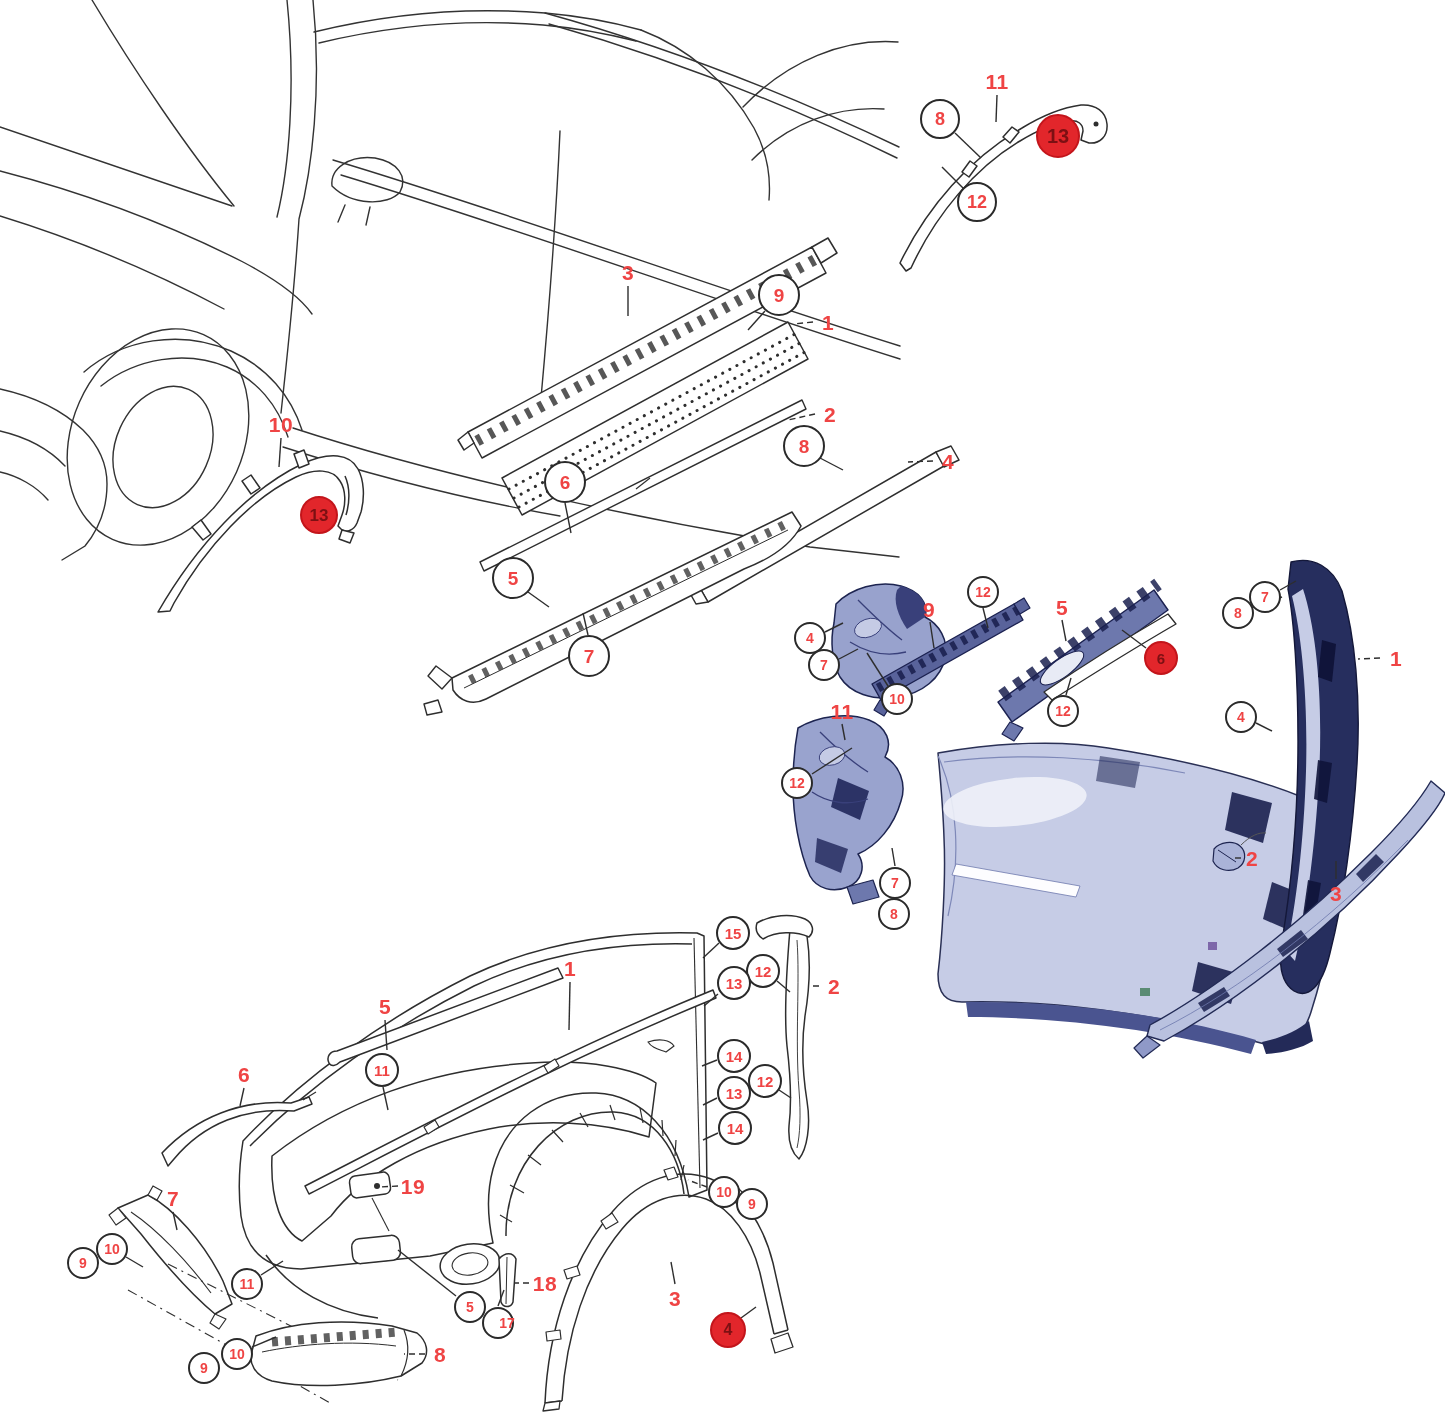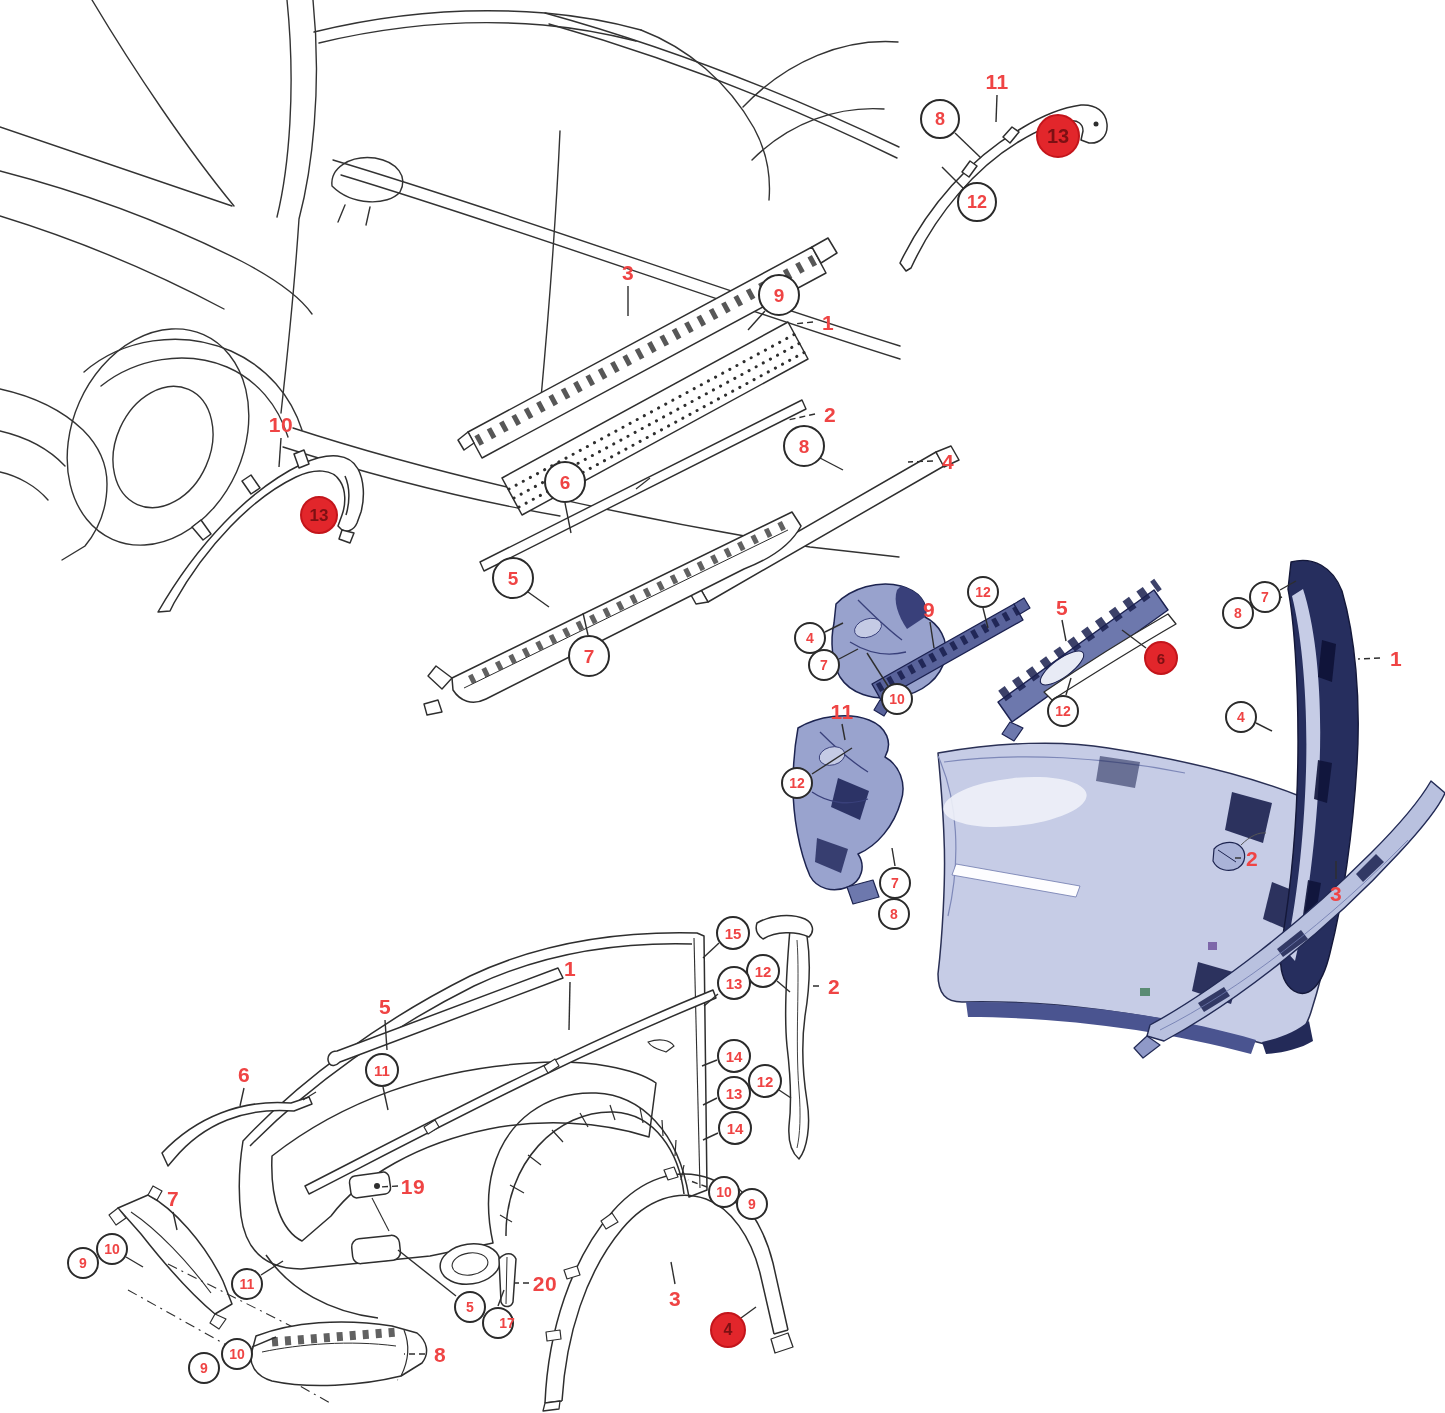--- a/index.html
+++ b/index.html
@@ -336,21 +336,21 @@
       <div class="callout plain" style="left: 385px; top: 1006px;">5</div>
       <div class="callout circle" style="left: 382px; top: 1070px; width: 34px; height: 34px; font-size: 15px;">11</div>
       <div class="callout plain" style="left: 244px; top: 1074px;">6</div>
       <div class="callout plain" style="left: 173px; top: 1198px;">7</div>
       <div class="callout circle" style="left: 112px; top: 1249px; width: 32px; height: 32px; font-size: 14px;">10</div>
       <div class="callout circle" style="left: 83px; top: 1263px; width: 32px; height: 32px; font-size: 14px;">9</div>
       <div class="callout plain" style="left: 413px; top: 1186px;">19</div>
       <div class="callout circle" style="left: 247px; top: 1284px; width: 32px; height: 32px; font-size: 14px;">11</div>
       <div class="callout circle" style="left: 470px; top: 1307px; width: 32px; height: 32px; font-size: 14px;">5</div>
       <div class="callout circle" style="left: 498px; top: 1323px; width: 32px; height: 32px; font-size: 14px; padding-left: 18px;">17</div>
-      <div class="callout plain" style="left: 545px; top: 1283px;">20</div>
+      <div class="callout plain" style="left: 545px; top: 1283px;">18</div>
       <div class="callout circle" style="left: 237px; top: 1354px; width: 32px; height: 32px; font-size: 14px;">10</div>
       <div class="callout circle" style="left: 204px; top: 1368px; width: 32px; height: 32px; font-size: 14px;">9</div>
       <div class="callout plain" style="left: 440px; top: 1354px;">8</div>
       <div class="callout plain" style="left: 675px; top: 1298px;">3</div>
       <div class="callout red" style="left: 728px; top: 1330px; width: 36px; height: 36px; font-size: 16px;">4</div>
       <div class="callout circle" style="left: 733px; top: 933px; width: 34px; height: 34px; font-size: 15px;">15</div>
       <div class="callout circle" style="left: 763px; top: 971px; width: 34px; height: 34px; font-size: 15px;">12</div>
       <div class="callout circle" style="left: 734px; top: 983px; width: 34px; height: 34px; font-size: 15px;">13</div>
       <div class="callout plain" style="left: 834px; top: 986px;">2</div>
       <div class="callout circle" style="left: 734px; top: 1056px; width: 34px; height: 34px; font-size: 15px;">14</div>

